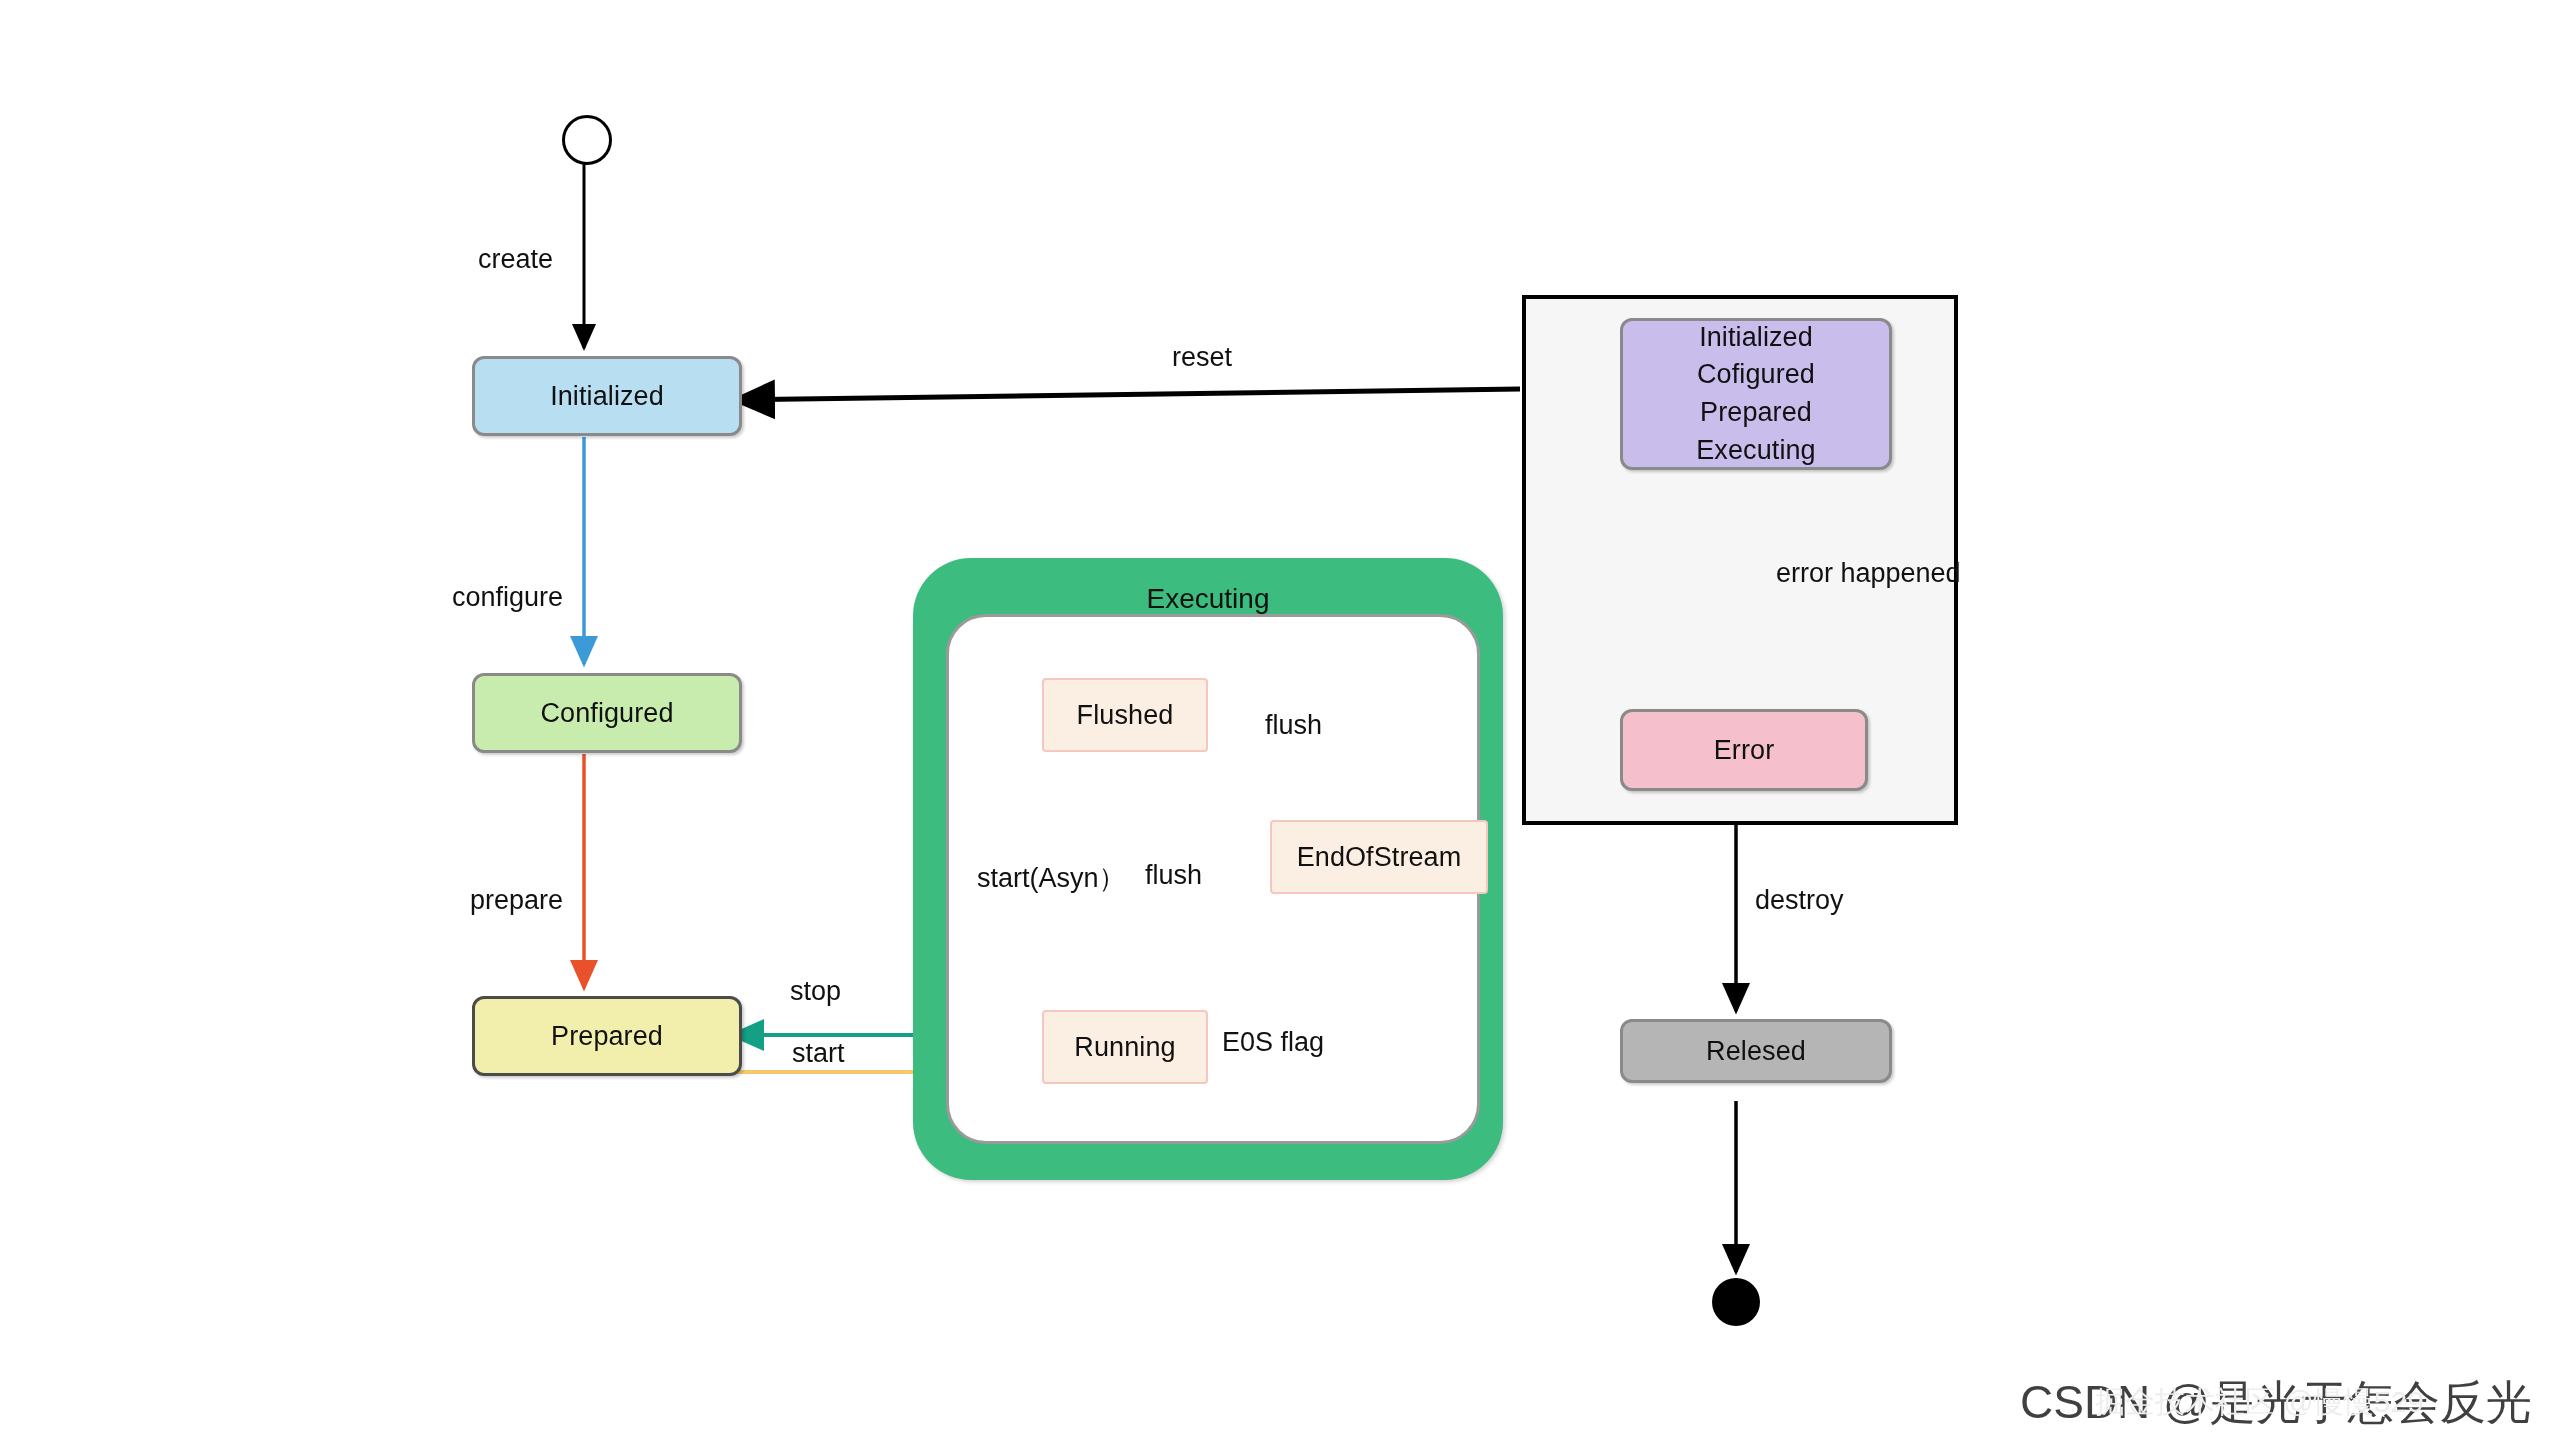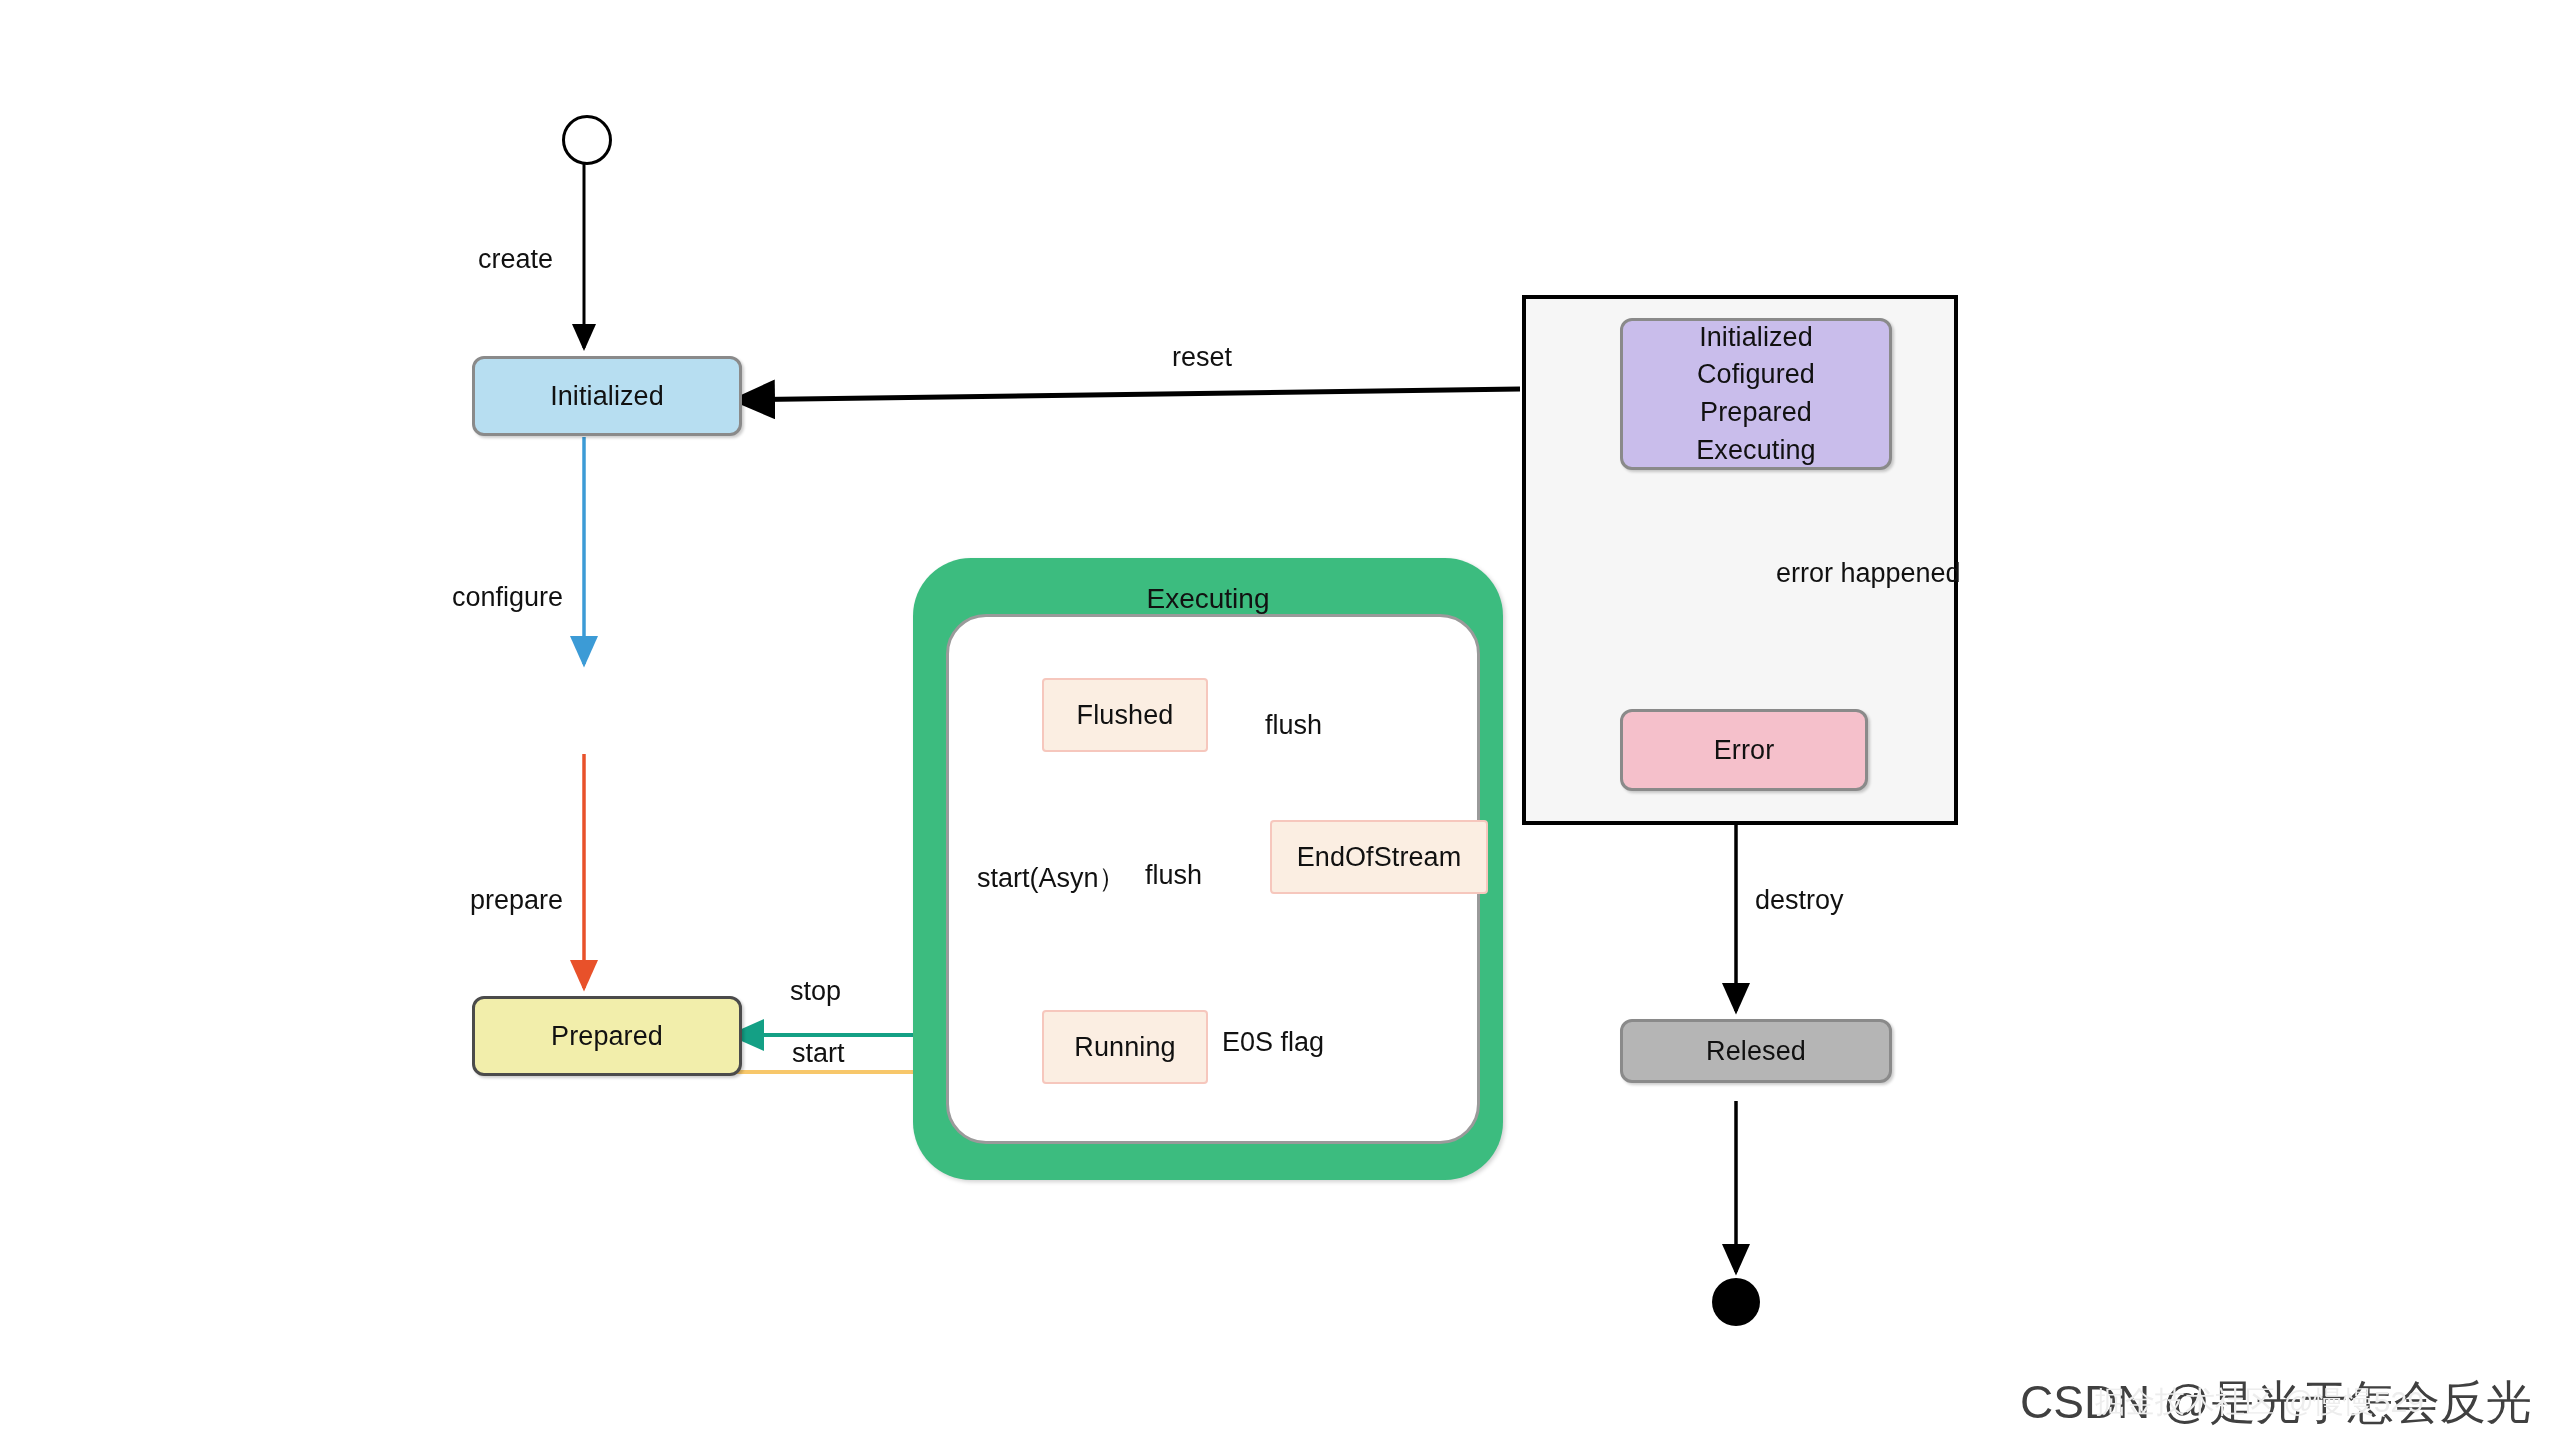--- a/index.html
+++ b/index.html
@@ -236,20 +236,23 @@
 
   <div class="error-panel"></div>
 
   <div class="start-node"></div>
   <div class="end-node"></div>
 
   <div class="node node-initialized shadowed">
     <span>Initialized</span>
   </div>
 
+  <div class="node node-configured shadowed">
+    <span>Configured</span>
+  </div>
 
   <div class="node node-prepared shadowed">
     <span>Prepared</span>
   </div>
 
   <div class="node node-statelist shadowed">
     <span class="ln">Initialized</span>
     <span class="ln">Cofigured</span>
     <span class="ln">Prepared</span>
     <span class="ln">Executing</span>

